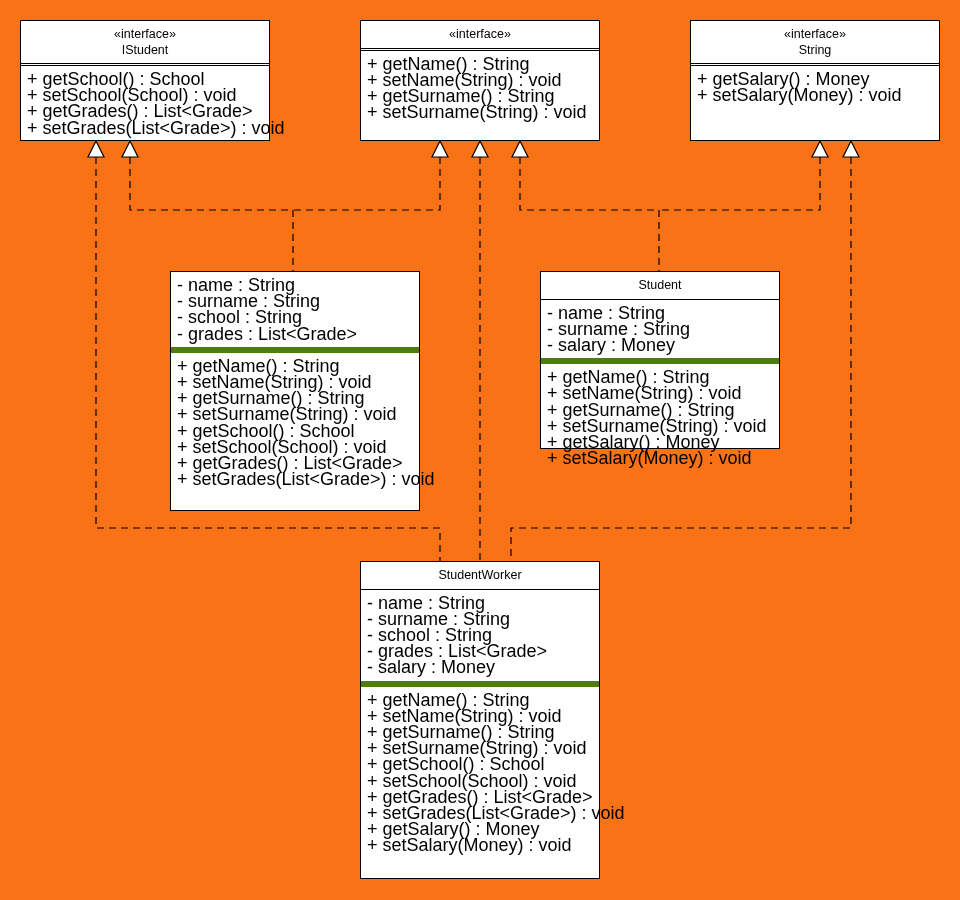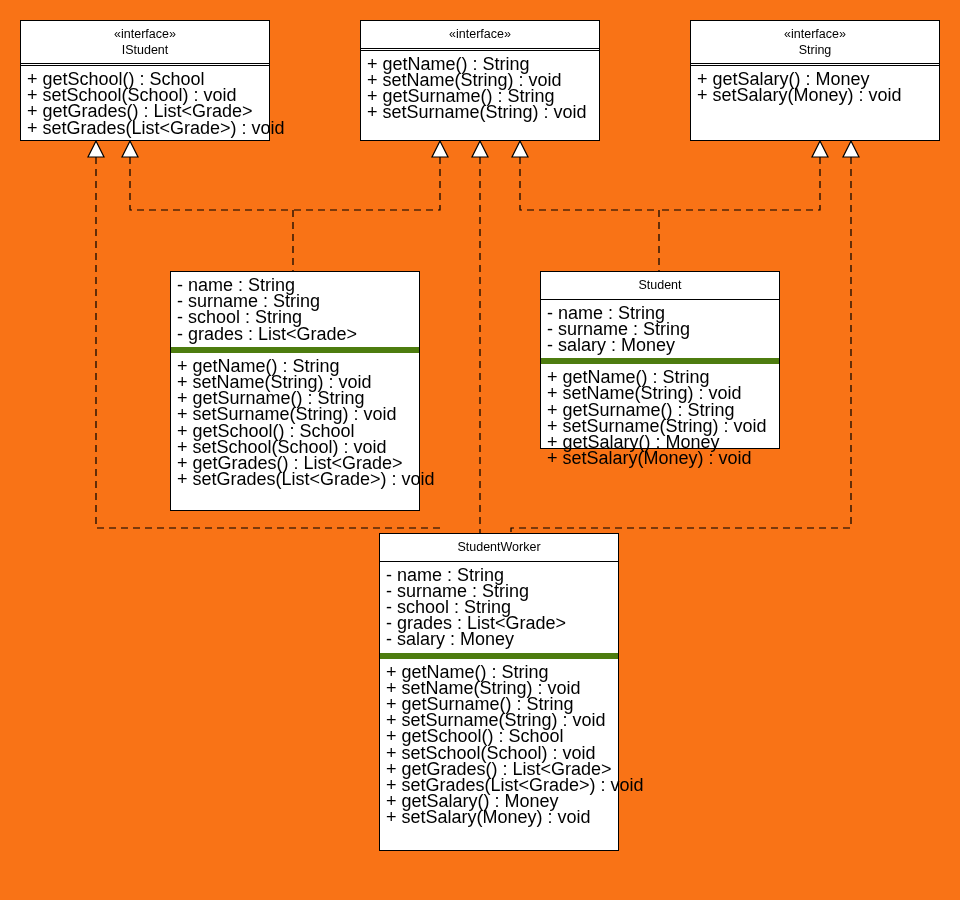--- a/index.html
+++ b/index.html
@@ -162,21 +162,21 @@
     <div class="uml-compartment methods">
       <div class="uml-row">+ getName() : String</div>
       <div class="uml-row">+ setName(String) : void</div>
       <div class="uml-row">+ getSurname() : String</div>
       <div class="uml-row">+ setSurname(String) : void</div>
       <div class="uml-row">+ getSalary() : Money</div>
       <div class="uml-row">+ setSalary(Money) : void</div>
     </div>
   </div>
 
-  <div class="uml-box" style="left:360px; top:533px; width:240px; height:318px;margin-left:19px;">
+  <div class="uml-box" style="left:360px; top:561px; width:240px; height:318px;">
     <div class="uml-header">
       <span class="type-name">StudentWorker</span>
     </div>
     <div class="uml-compartment attrs">
       <div class="uml-row">- name : String</div>
       <div class="uml-row">- surname : String</div>
       <div class="uml-row">- school : String</div>
       <div class="uml-row">- grades : List&lt;Grade&gt;</div>
       <div class="uml-row">- salary : Money</div>
     </div>

